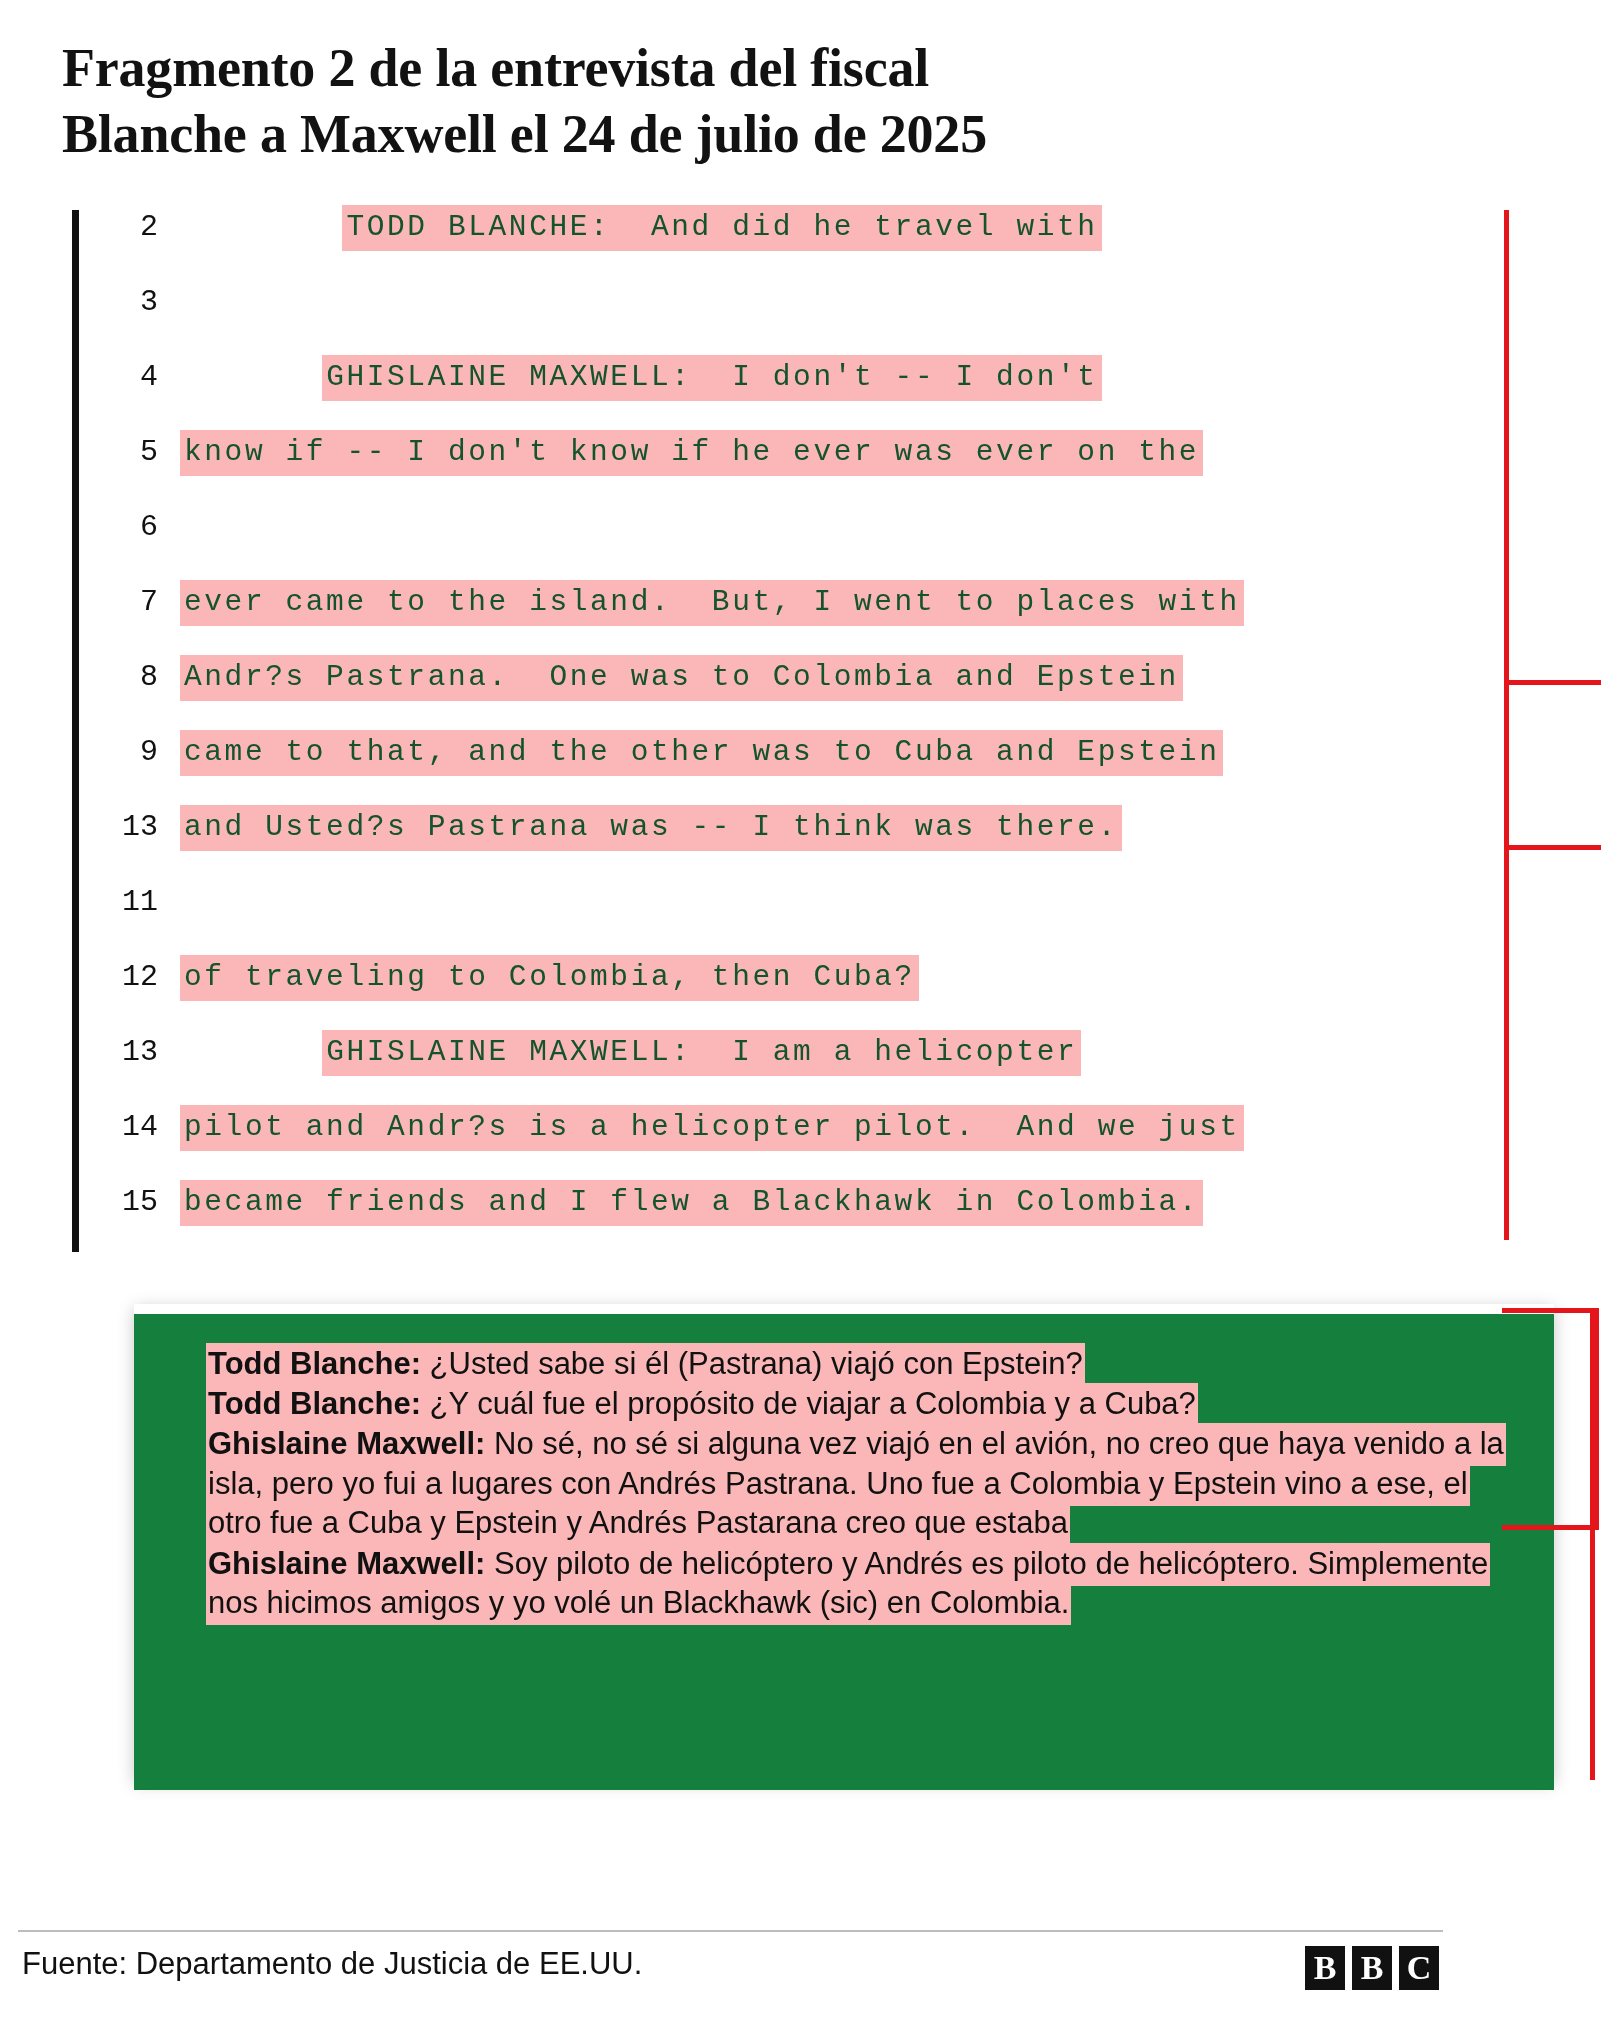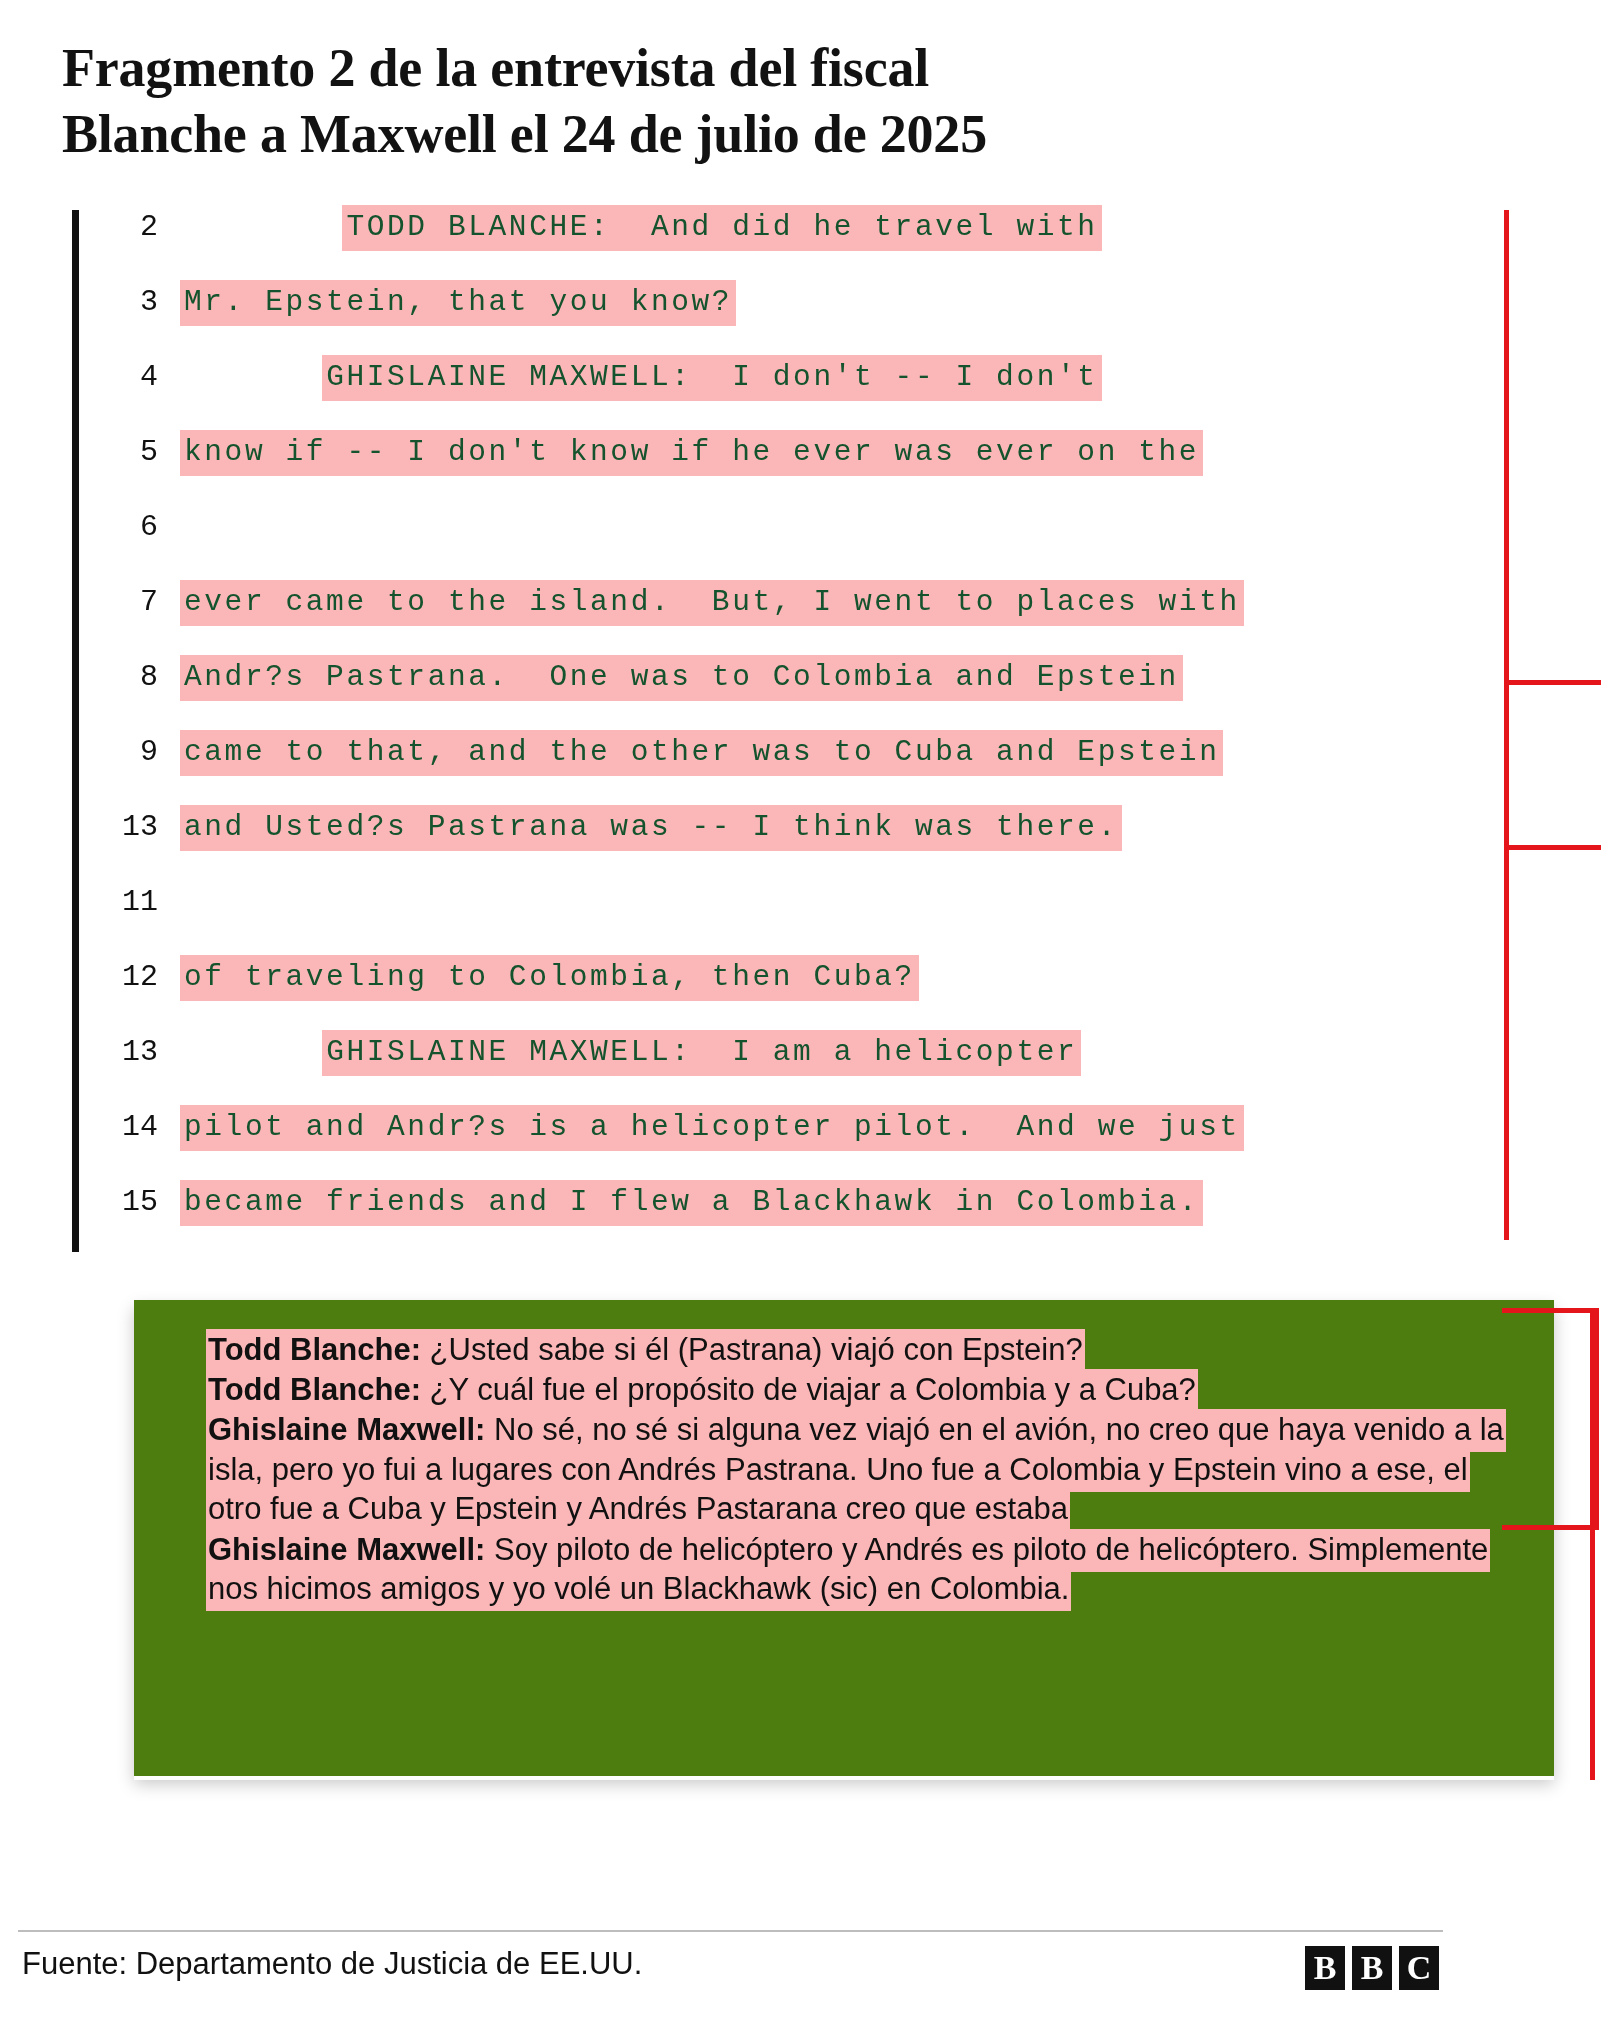--- a/index.html
+++ b/index.html
@@ -111,26 +111,26 @@
     left: 72px;
     top: 10px;
     width: 1420px;
     height: 476px;
     background: #ffffff;
     box-shadow: 0 4px 16px rgba(0,0,0,0.22);
   }
   .card {
     position: absolute;
     left: 72px;
-    top: 6px;
+    top: 20px;
     width: 1420px;
     height: 476px;
     box-sizing: border-box;
     padding: 30px 34px 20px 72px;
-    background: #4d7c0f;
+    background: #15803d;
   }
   .card .para {
     font-size: 31px;
     line-height: 1.27;
     color: #111111;
     margin: 0;
   }
   .card .para + .para { margin-top: 1px; }
   .card .para span.hl {
     background: #fbb7b7;
@@ -212,21 +212,20 @@
     <div class="left-rule"></div>
     <div class="right-rule"></div>
     <div class="bracket"></div>
 
     <div class="tline">
       <div class="lnum">2</div>
       <div class="ltext"><span class="indent">        </span><span class="hl">TODD BLANCHE:  And did he travel with</span></div>
     </div>
     <div class="tline">
       <div class="lnum">3</div>
-      <div class="ltext"><span class="indent"></span><span class="hl">Mr. Epstein, that you know?</span></div>
     </div>
     <div class="tline">
       <div class="lnum">4</div>
       <div class="ltext"><span class="indent">       </span><span class="hl">GHISLAINE MAXWELL:  I don't -- I don't</span></div>
     </div>
     <div class="tline">
       <div class="lnum">5</div>
       <div class="ltext"><span class="indent"></span><span class="hl">know if -- I don't know if he ever was ever on the</span></div>
     </div>
     <div class="tline">

